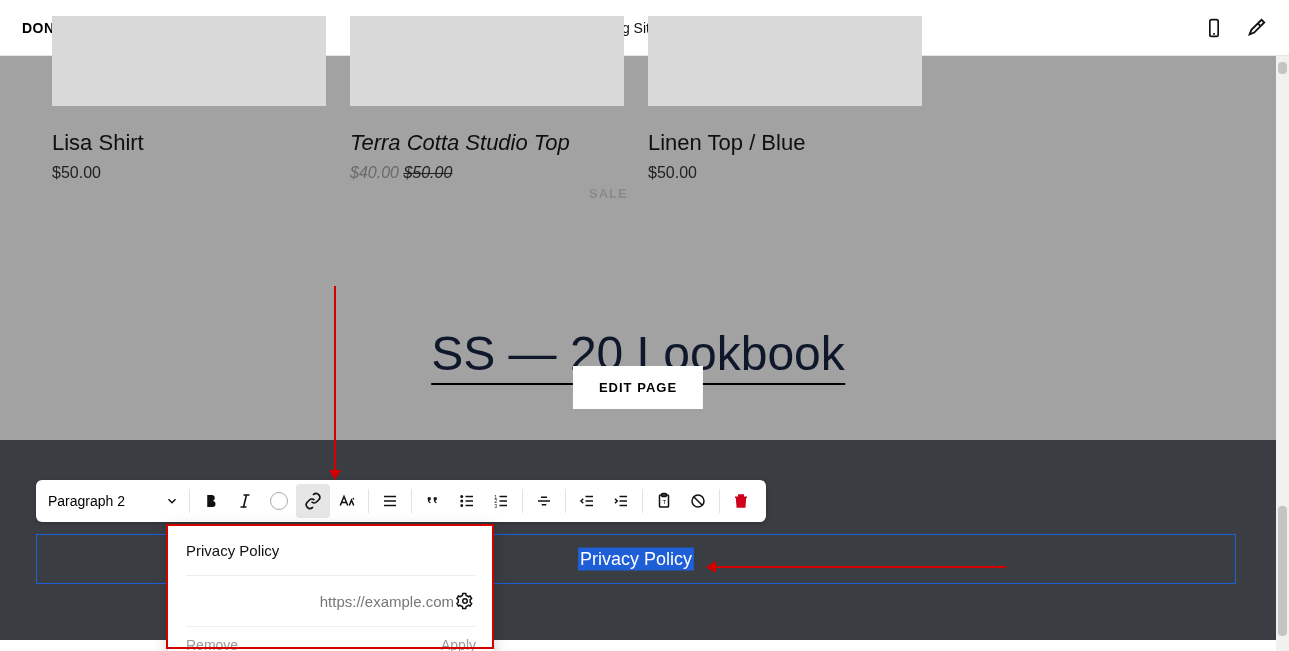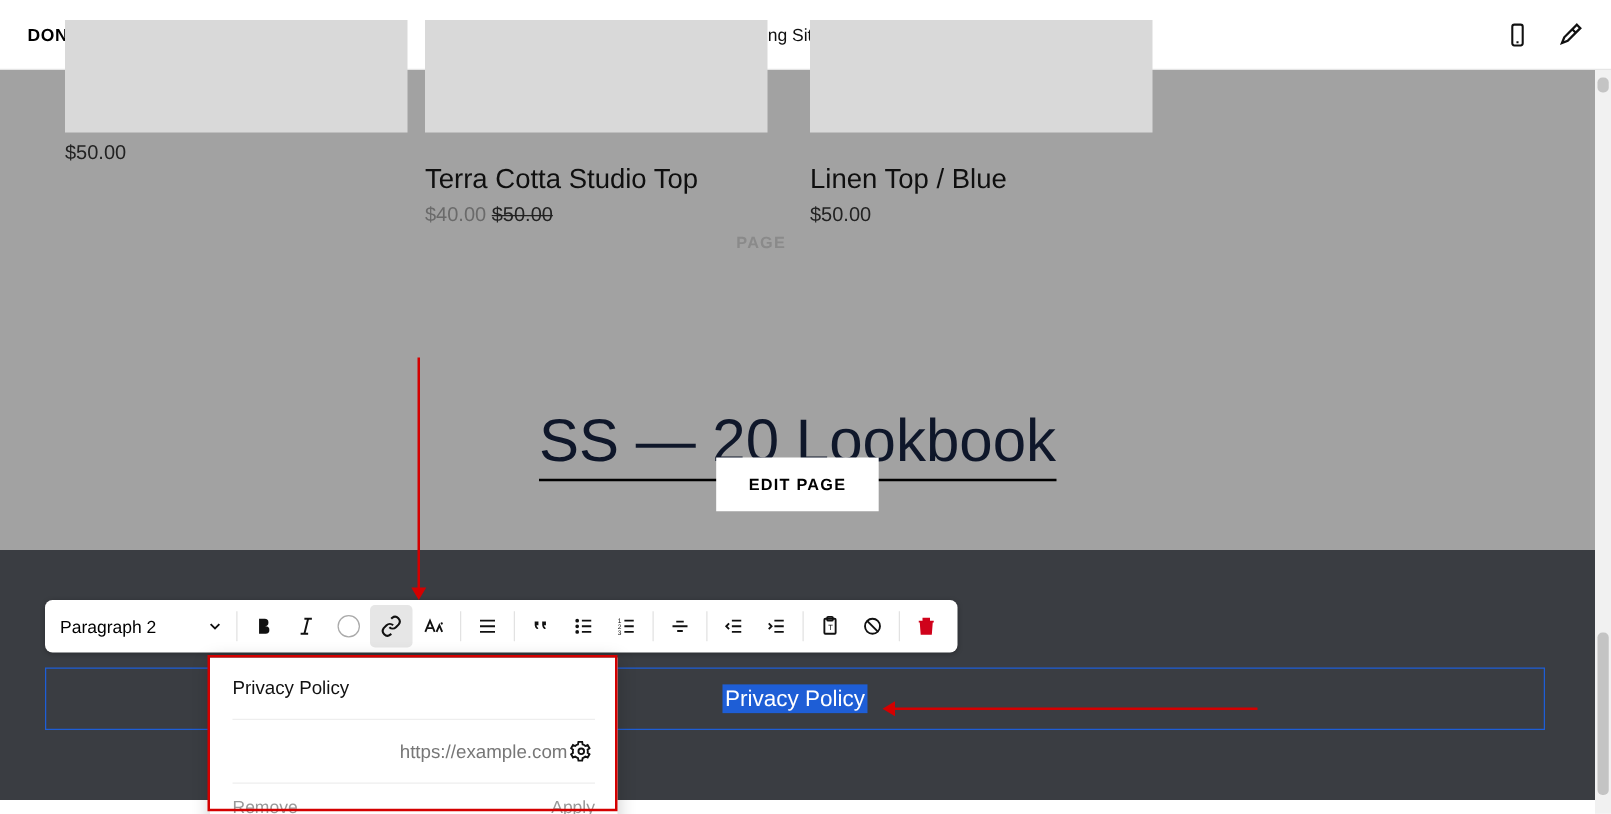--- a/index.html
+++ b/index.html
@@ -99,32 +99,33 @@
   <div class="scrollthumb" style="top:6px; height:12px;"></div>
   <div class="scrollthumb" style="top:450px; height:130px;"></div>
 </div>
 
 <div class="canvas-wrap">
 
   <div class="shop-area">
 
     <div class="product" style="left:52px; top:-40px;">
       <div class="product-img" style="width:274px; height:90px;"></div>
+      <div class="product-title">Lisa Shirt</div>
       <div class="product-price">$50.00</div>
     </div>
 
-    <div class="product" style="left:340px; top:-40px;">
+    <div class="product" style="left:350px; top:-40px;font-style:italic;">
       <div class="product-img" style="width:274px; height:90px;"></div>
       <div class="product-title">Terra Cotta Studio Top</div>
       <div class="product-price">
         <span class="price-sale">$40.00</span>
         <span class="price-old">$50.00</span>
       </div>
     </div>
-    <div class="sale-badge" style="left:589px; top:130px;">PAGE</div>
+    <div class="sale-badge" style="left:589px; top:130px;">SALE</div>
 
     <div class="product" style="left:648px; top:-40px;">
       <div class="product-img" style="width:274px; height:90px;"></div>
       <div class="product-title">Linen Top / Blue</div>
       <div class="product-price">$50.00</div>
     </div>
 
     <div class="lookbook-link" style="top:270px;">SS — 20 Lookbook</div>
 
     <div class="edit-page-btn" style="top:310px;">EDIT PAGE</div>

